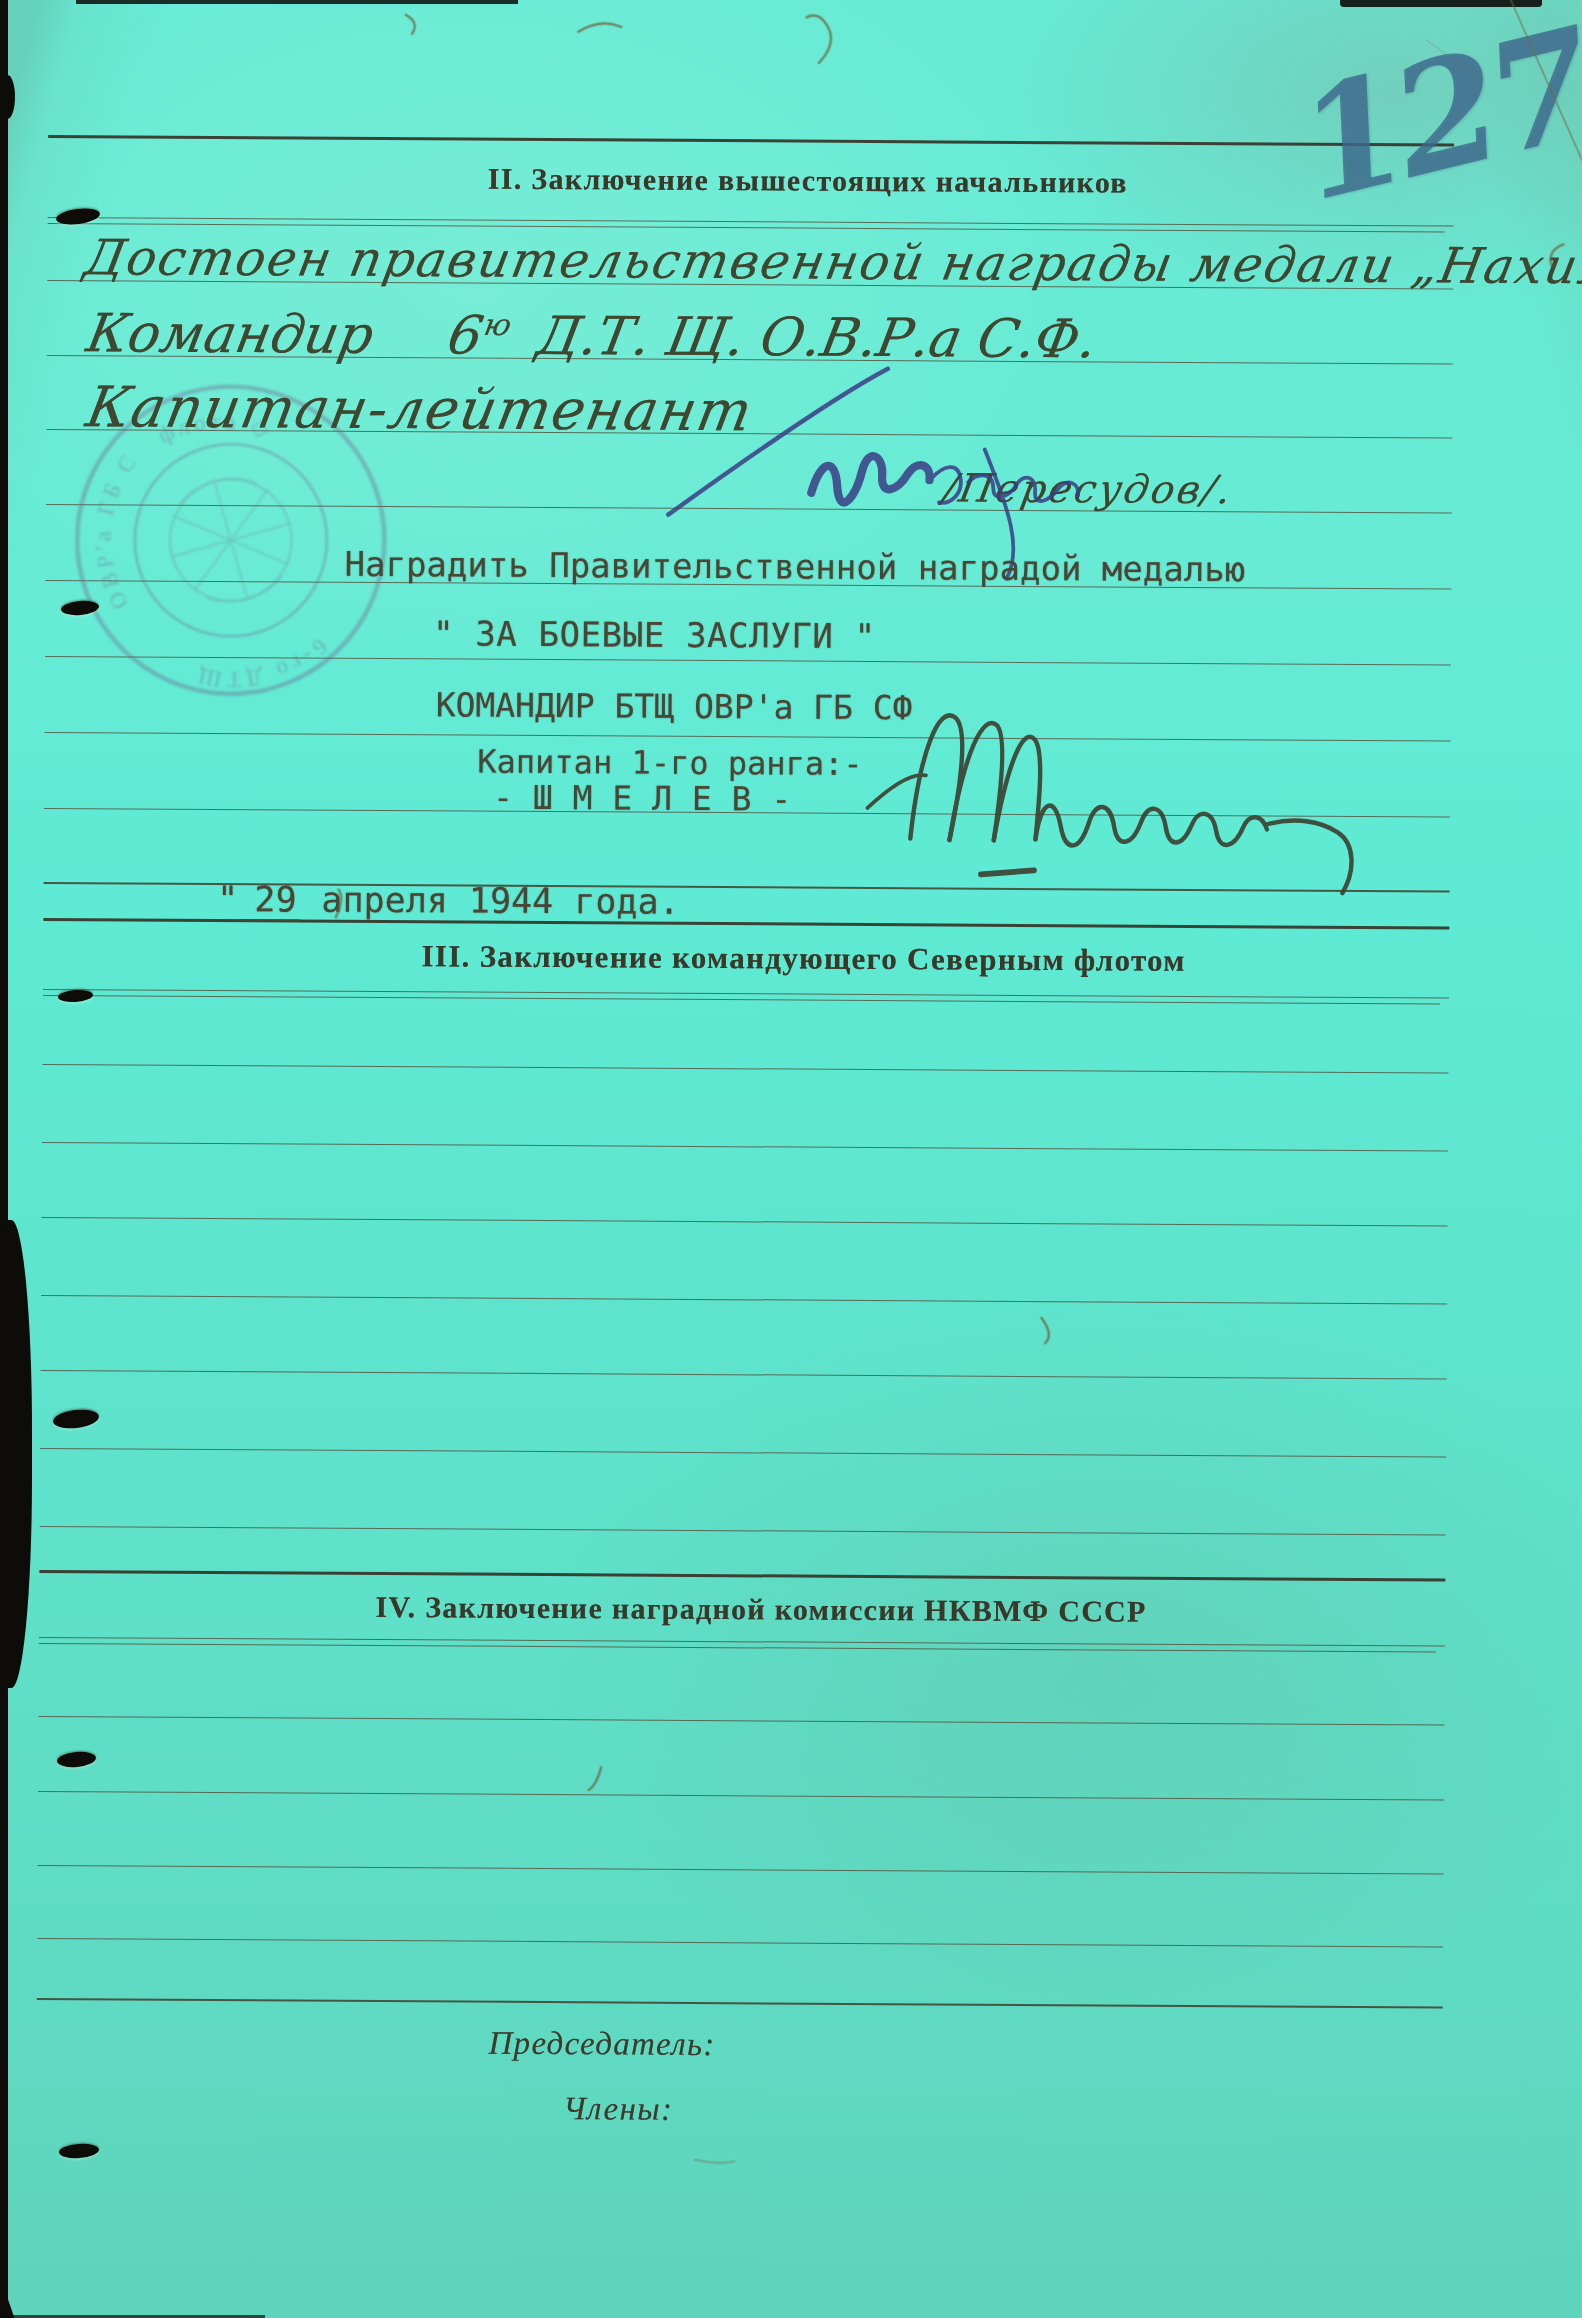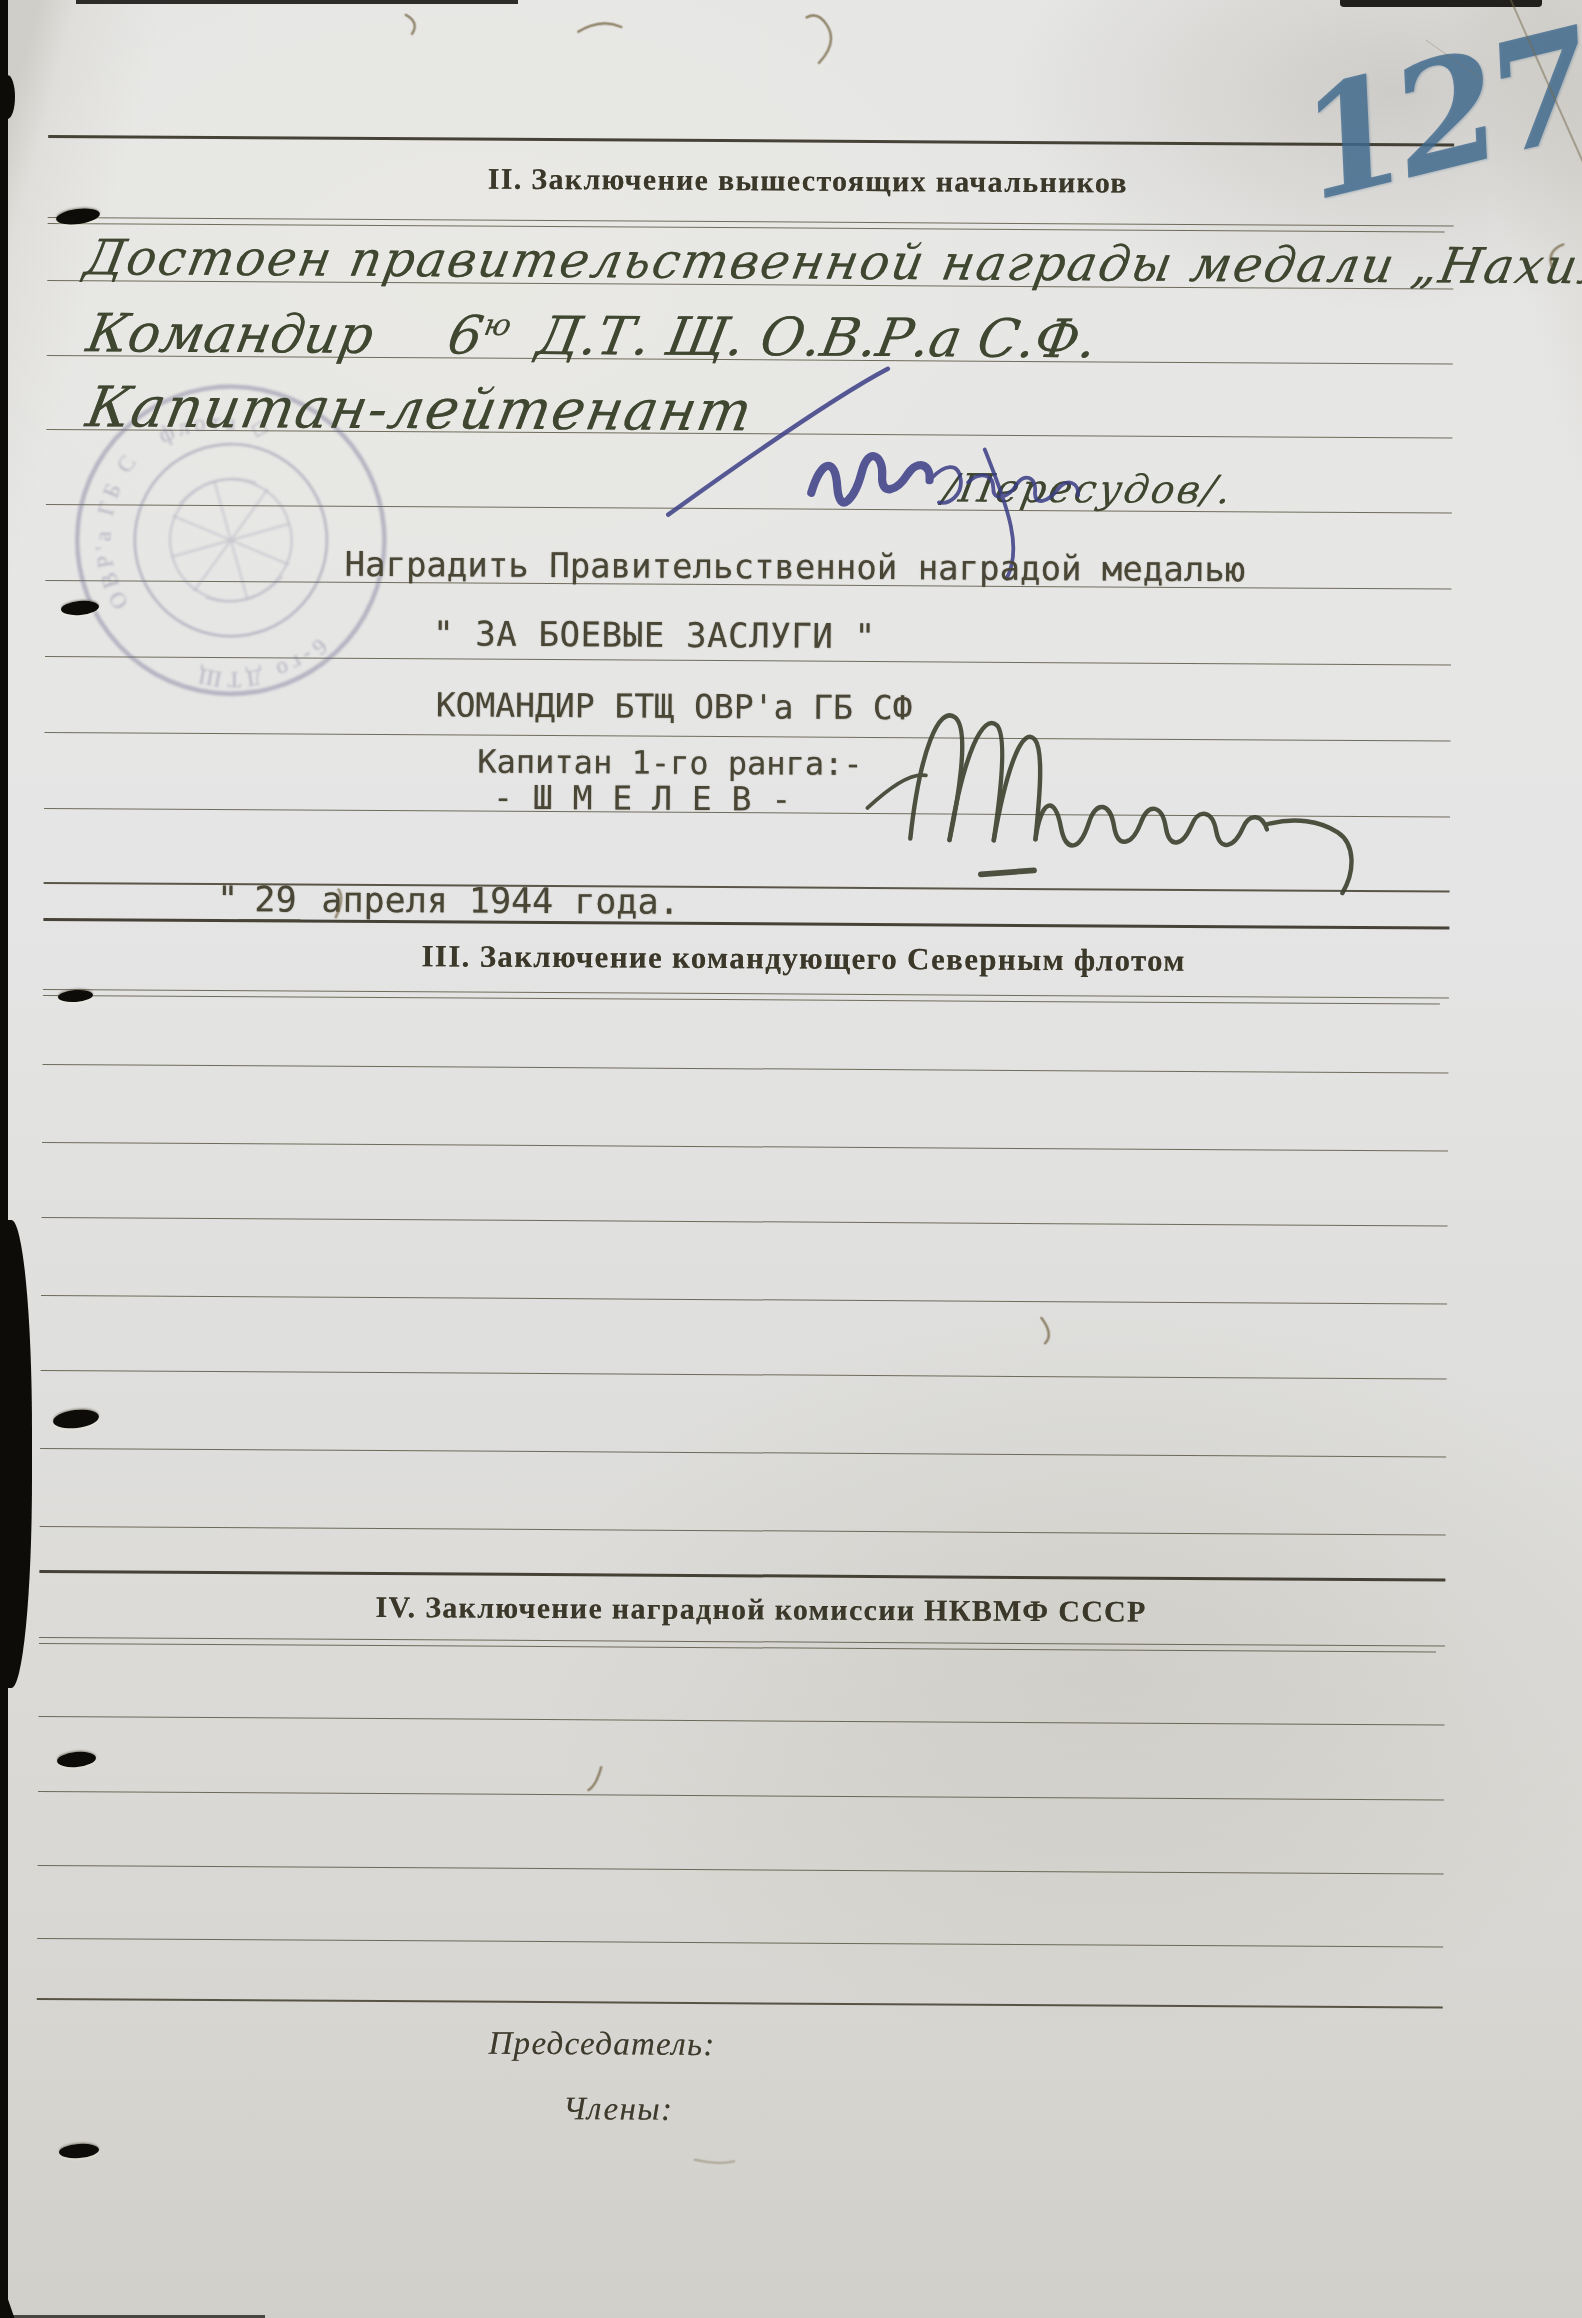--- a/index.html
+++ b/index.html
@@ -1,17 +1,17 @@
 <!DOCTYPE html>
 <html style="font-size:10px"><head>
 <meta charset="utf-8">
 <style>
   html,body{margin:0;padding:0;background:#111;}
   #page{position:relative;width:1583px;height:2319px;overflow:hidden;
-        background:#e5e5e5;font-family:"Liberation Serif",serif;}
+        background:#5eead4;font-family:"Liberation Serif",serif;}
   
   #page::before{content:"";position:absolute;inset:0;pointer-events:none;
     background:
       linear-gradient(105deg, rgba(90,78,50,.16) 0 38px, rgba(90,78,50,.05) 76px, transparent 164px),
       linear-gradient(255deg, rgba(120,108,78,.10) 0 38px, transparent 139px),
       radial-gradient(ellipse 569px 316px at 88% 4%, rgba(140,135,125,.28), transparent 70%),
       radial-gradient(ellipse 885px 569px at 30% 12%, rgba(255,250,220,.10), transparent 70%),
       radial-gradient(ellipse 759px 506px at 70% 72%, rgba(110,104,70,.10), transparent 75%),
       linear-gradient(180deg, rgba(255,252,230,.06) 0 569px, transparent 885px, rgba(105,98,62,.12) 2054px, rgba(100,92,58,.16));}
   #sheet{position:absolute;inset:0;transform:rotate(.35deg);transform-origin:51px 0;}

